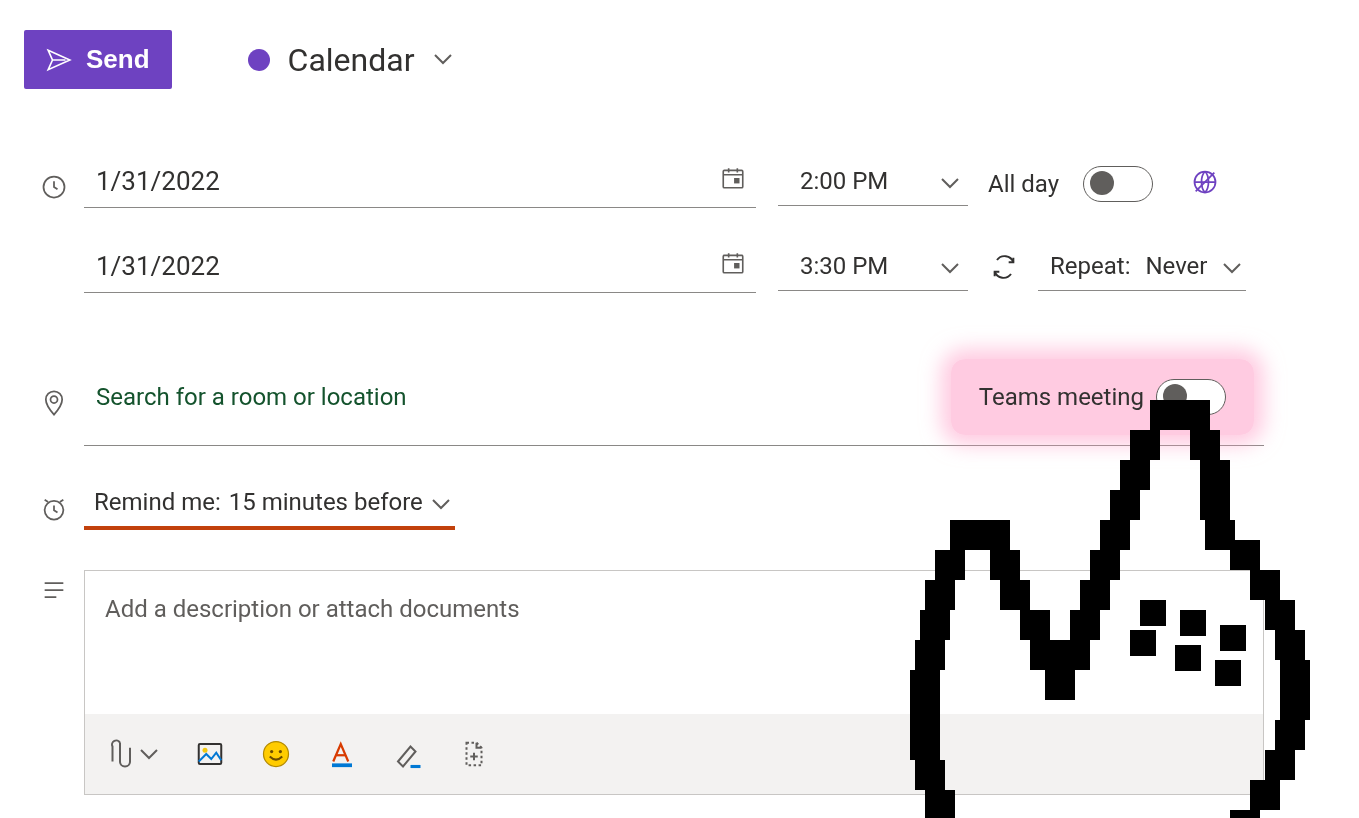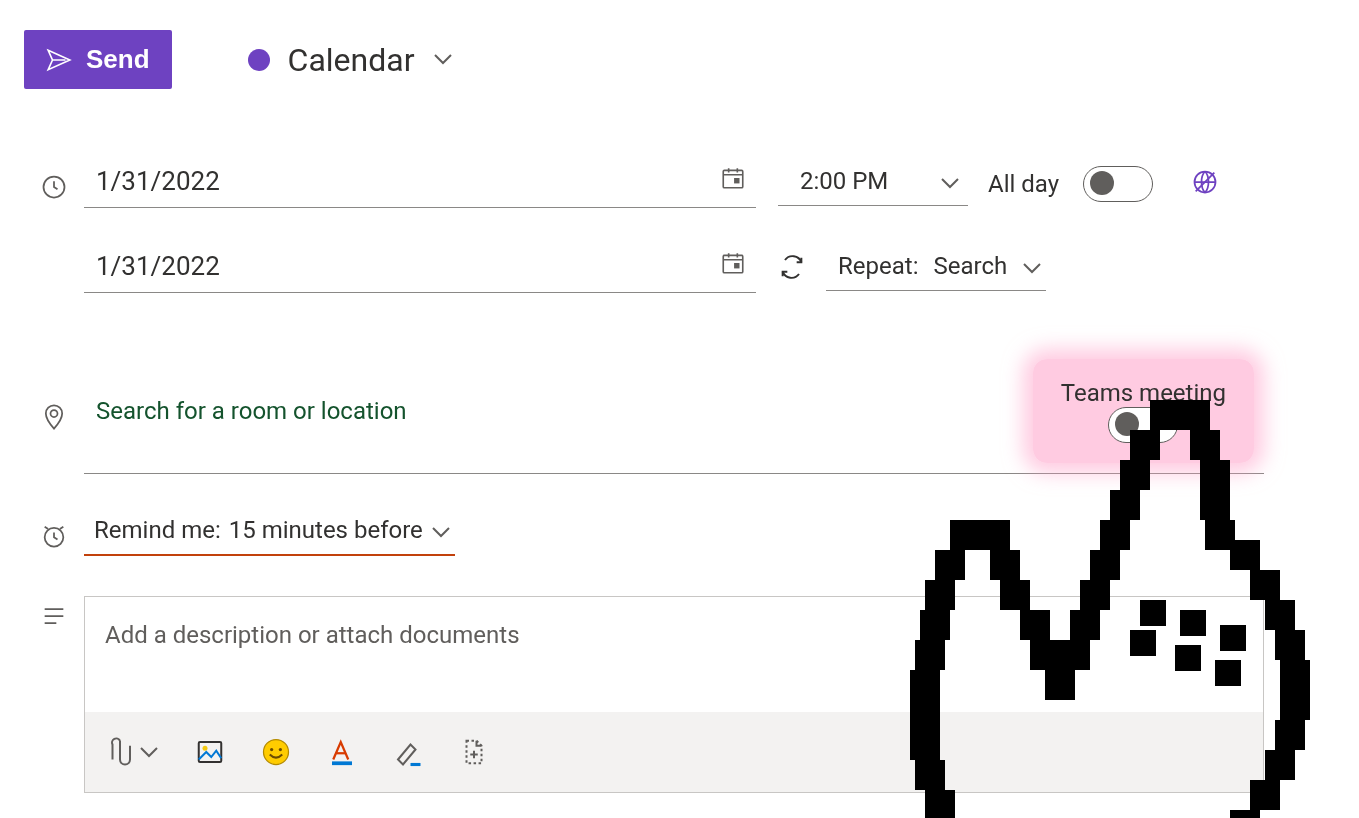--- a/index.html
+++ b/index.html
@@ -89,38 +89,37 @@
     flex: 1;
     max-width: 1180px;
     border-bottom: 1px solid #8a8886;
     padding: 6px 10px 10px 12px;
     font-size: 24px;
     display: flex; align-items: center; justify-content: space-between;
     position: relative;
   }
   .location-placeholder { color: #14532d; }
   .teams-block {
-    display: flex; align-items: center; gap: 0; font-size: 24px;
+    display: flex; align-items: center; gap: 12px; font-size: 24px;
     padding: 20px 28px; border-radius: 14px;
     background: rgba(255,160,200,0.55);
     box-shadow: 0 0 20px 10px rgba(255,160,200,0.55);
-    flex-direction: column;
   }
 
   
   .reminder-select {
     display: flex; align-items: center; gap: 8px;
-    border-bottom: 2px solid #c2410c; padding: 6px 4px 10px 10px; font-size: 24px;
+    border-bottom: 4px solid #c2410c; padding: 6px 4px 10px 10px; font-size: 24px;
     cursor: pointer;
   }
 
   
   .desc-row { align-items: flex-start; }
   .desc-box {
-    width: 1180px; height: 197px; border: 1px solid #c8c6c4;
+    width: 1180px; height: 225px; border: 1px solid #c8c6c4;
     display: flex; flex-direction: column; background: #fff;
   }
   .desc-text-area { flex: 1; padding: 24px 20px; font-size: 24px; color: #605e5c; cursor: text; }
   .desc-toolbar {
     height: 80px; background: #f3f2f1; display: flex; align-items: center; gap: 36px;
     padding: 0 20px;
   }
   .tool-btn { cursor: pointer; display: flex; align-items: center; gap: 4px; }
   .tool-btn svg { width: 30px; height: 30px; }
 
@@ -200,32 +199,40 @@
       <div class="date-input">
         <span>1/31/2022</span>
         <span>
           <svg viewBox="0 0 24 24">
               <rect x="3" y="5" width="18" height="16" rx="1"></rect>
               <path d="M3 9 H21 M8 3 V7 M16 3 V7"></path>
               <rect x="13" y="12" width="5" height="5" fill="#605e5c" stroke="none"></rect>
             </svg>
         </span>
       </div>
+      <div class="time-select">
+        <span>3:30 PM</span>
+        <span class="chevron">
+          <svg viewBox="0 0 20 12">
+              <path d="M2 2 L10 10 L18 2"></path>
+            </svg>
+        </span>
+      </div>
       <div class="repeat-block">
         <span class="repeat-icon">
           <svg viewBox="0 0 24 24">
               <path d="M20 8 A8 8 0 0 0 6 6"></path>
               <path d="M4 16 A8 8 0 0 0 18 18"></path>
               <path d="M20 4 L20 8 L16 8"></path>
               <path d="M4 20 L4 16 L8 16"></path>
             </svg>
         </span>
         <div class="repeat-select">
           <span>Repeat:</span>
-          <span>Search</span>
+          <span>Never</span>
           <span class="chevron">
             <svg viewBox="0 0 20 12">
                 <path d="M2 2 L10 10 L18 2"></path>
               </svg>
           </span>
         </div>
       </div>
     </div>
 
     <div class="row location-row" style="margin-top:60px;">

